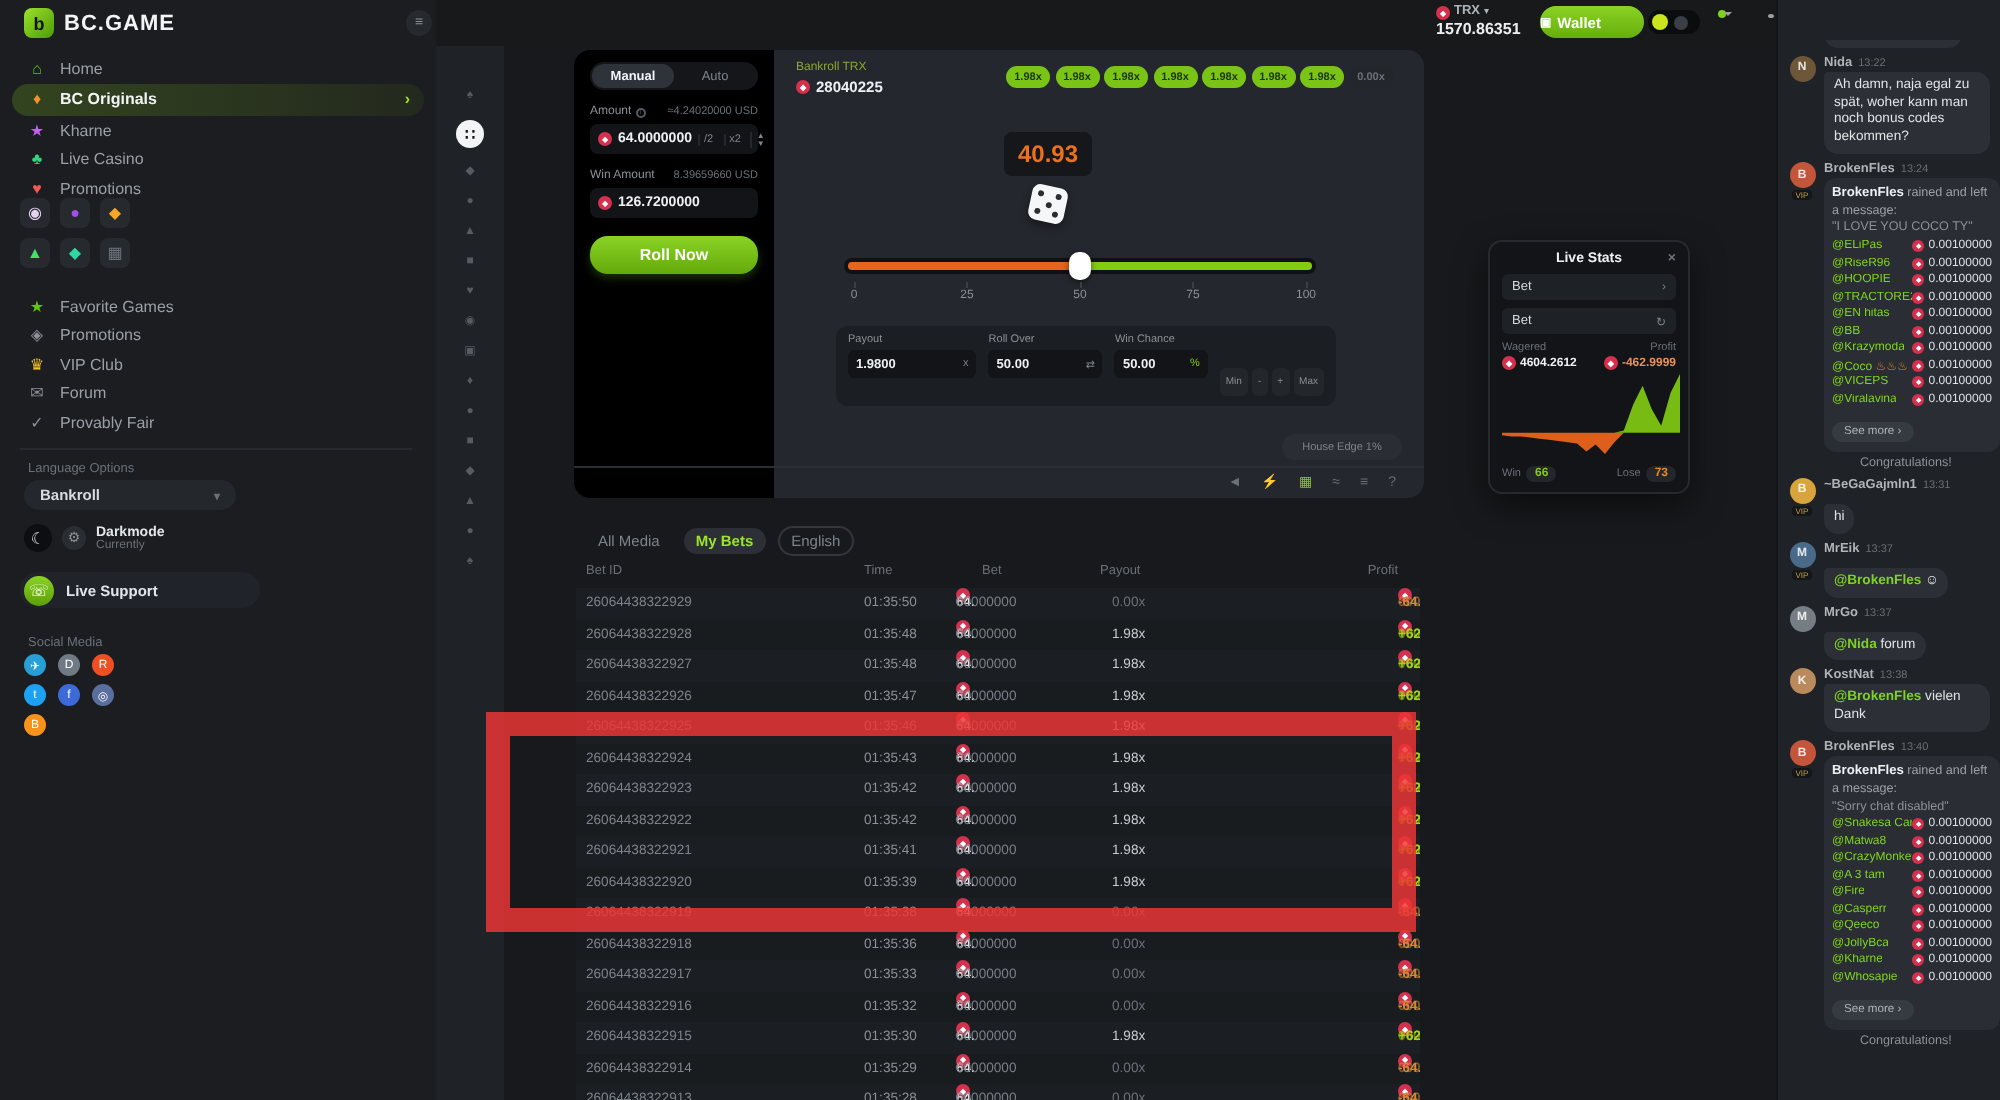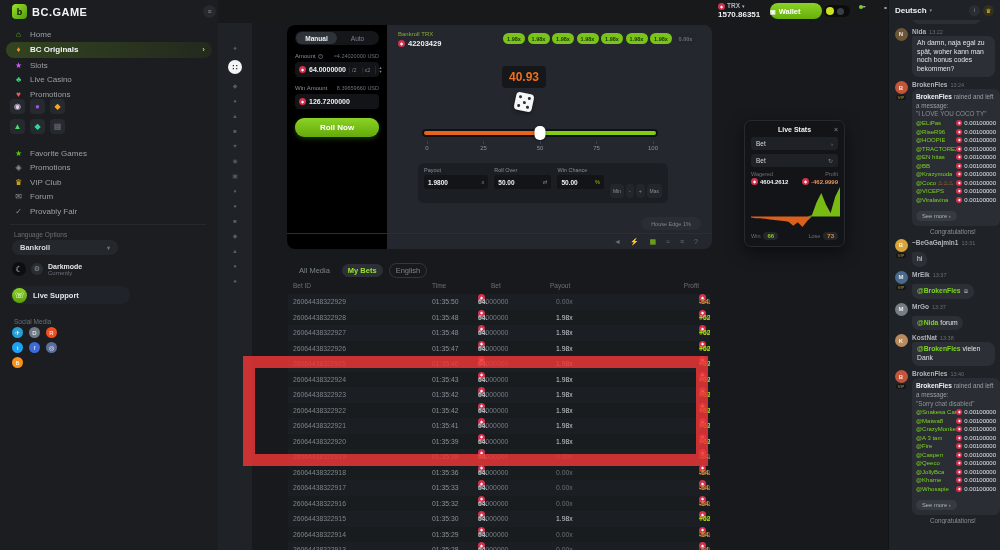--- a/index.html
+++ b/index.html
@@ -186,21 +186,21 @@
           <span class="ic" style="color: rgb(95, 196, 18);">⌂</span>
           <span>Home</span>
         </div>
         <div class="side-item active">
           <span class="ic" style="color: rgb(240, 147, 42);">♦</span>
           <span>BC Originals</span>
           <span class="chev">›</span>
         </div>
         <div class="side-item">
           <span class="ic" style="color: rgb(197, 95, 240);">★</span>
-          <span>Slots</span>
+          <span>Kharne</span>
         </div>
         <div class="side-item">
           <span class="ic" style="color: rgb(55, 210, 125);">♣</span>
           <span>Live Casino</span>
         </div>
         <div class="side-item">
           <span class="ic" style="color: rgb(240, 90, 79);">♥</span>
           <span>Promotions</span>
         </div>
       </div>
@@ -346,21 +346,21 @@
       <span class="coin"></span>
       <span class="val">126.7200000</span>
     </div>
     <div id="roll-btn">Roll Now</div>
   </div>
 
   <div id="bankroll">
     <div class="l1">Bankroll TRX</div>
     <div class="l2">
           <span class="coin"></span>
-          <span>42203429</span>
+          <span>28040225</span>
         </div>
   </div>
   <div id="mult-row">
         <span class="mult">1.98x</span>
         <span class="mult">1.98x</span>
         <span class="mult">1.98x</span>
         <span class="mult">1.98x</span>
         <span class="mult">1.98x</span>
         <span class="mult">1.98x</span>
         <span class="mult">1.98x</span>
@@ -739,31 +739,20 @@
           <span class="coin"></span>
           <span class="pl">-64.00</span>
           <span class="pl pz">000000</span>
         </div>
       </div>
     </div>
 
 <div id="annotation"></div>
 
 <div id="chat">
-  <div id="chat-header">
-    <span class="lang">Deutsch</span>
-    <span class="car">▾</span>
-    <span class="sp"></span>
-    <span class="ch-ic">
-          <span>i</span>
-        </span>
-    <span class="ch-ic gold">
-          <span>♛</span>
-        </span>
-  </div>
   <div id="chat-messages">
         <div class="msg">
           <div class="av-col"></div>
           <div class="m-body"><span class="bubble"> Freut mich für Dich.</span></div>
         </div>
         <div class="msg">
           <div class="av-col">
             <div class="av" style="background: rgb(110, 86, 57);">N</div>
           </div>
           <div class="m-body"><div class="m-head">Nida<span class="tm">13:22</span></div><span class="bubble">Ah damn, naja egal zu spät, woher kann man noch bonus codes bekommen?</span></div>

